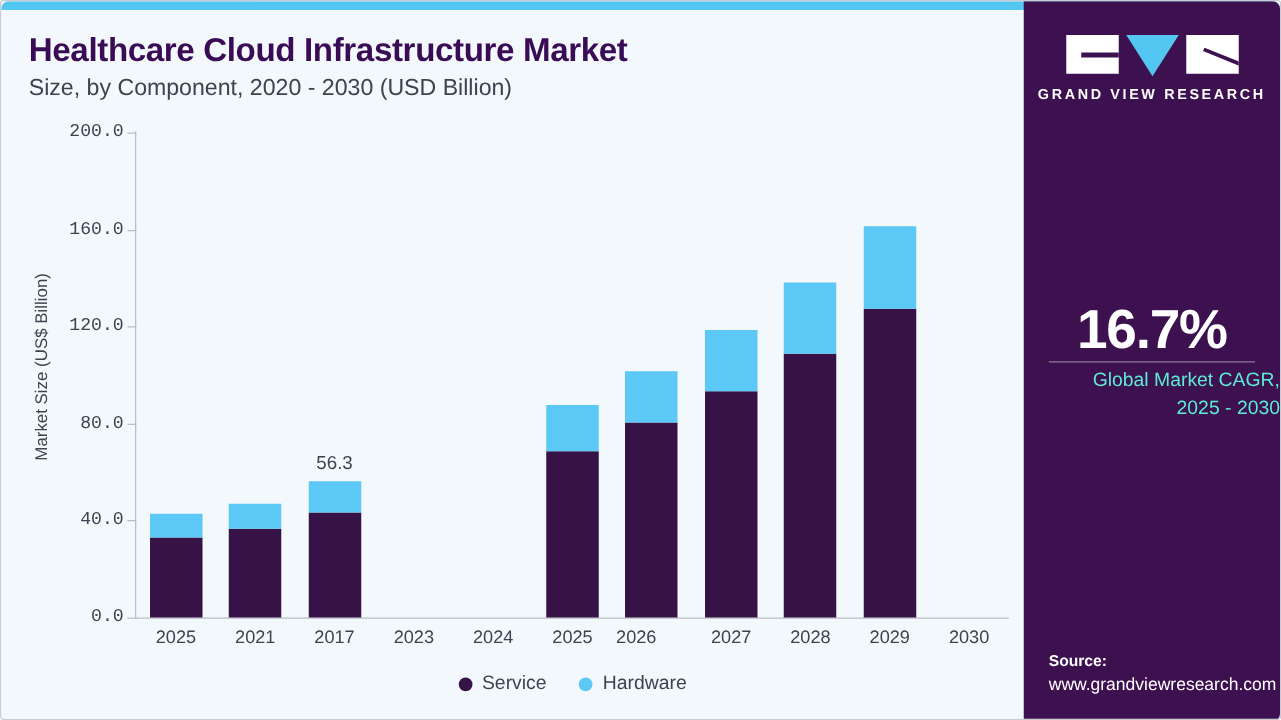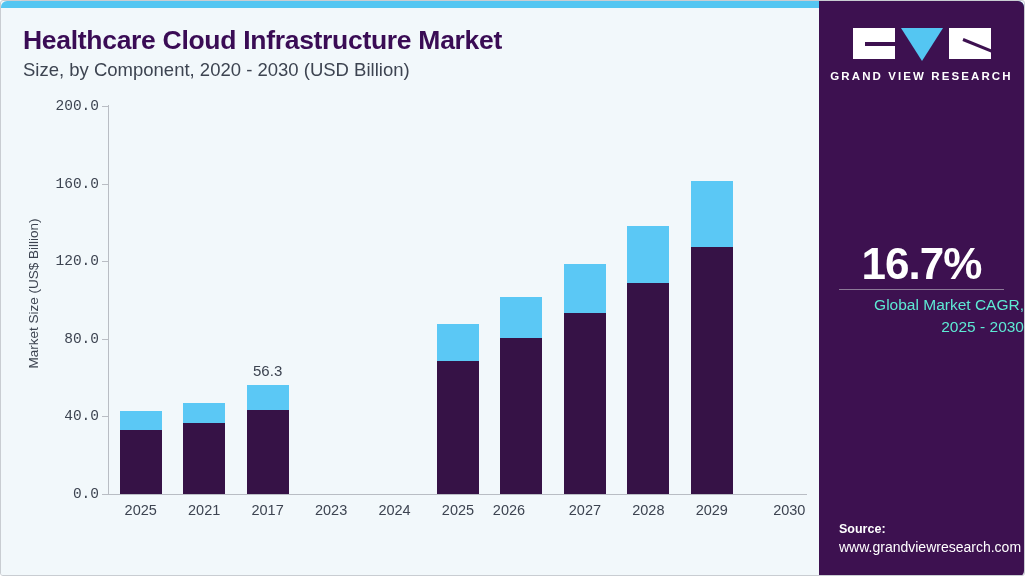--- a/index.html
+++ b/index.html
@@ -364,23 +364,33 @@
         <div class="xtick-label" style="left: 139.727px;">2025</div>
         <div class="xtick-label" style="left: 203.182px;">2021</div>
         <div class="xtick-label" style="left: 266.636px;">2017</div>
         <div class="xtick-label" style="left: 330.091px;">2023</div>
         <div class="xtick-label" style="left: 393.545px; text-align: center;">2024</div>
         <div class="xtick-label" style="left: 457px;">2025</div>
         <div class="xtick-label" style="left: 508px;">2026</div>
         <div class="xtick-label" style="left: 583.909px;">2027</div>
         <div class="xtick-label" style="left: 647.364px;">2028</div>
         <div class="xtick-label" style="left: 710.818px;">2029</div>
-        <div class="xtick-label" style="left: 774.273px; margin-left: 14px;">2030</div>
+        <div class="xtick-label" style="left: 774.273px;">2030</div>
       </div>
 
+    <div class="legend" id="legend">
+        <div class="legend-item">
+          <span class="legend-dot" style="background: rgb(54, 18, 70);"></span>
+          <span class="legend-text">Service</span>
+        </div>
+        <div class="legend-item">
+          <span class="legend-dot" style="background: rgb(91, 200, 245);"></span>
+          <span class="legend-text">Hardware</span>
+        </div>
+      </div>
   </div>
 
   <div class="side-panel">
 
     <div class="logo-block">
       <div class="logo-marks">
         <span class="logo-g"></span>
         <span class="logo-v"></span>
         <span class="logo-r"></span>
       </div>

